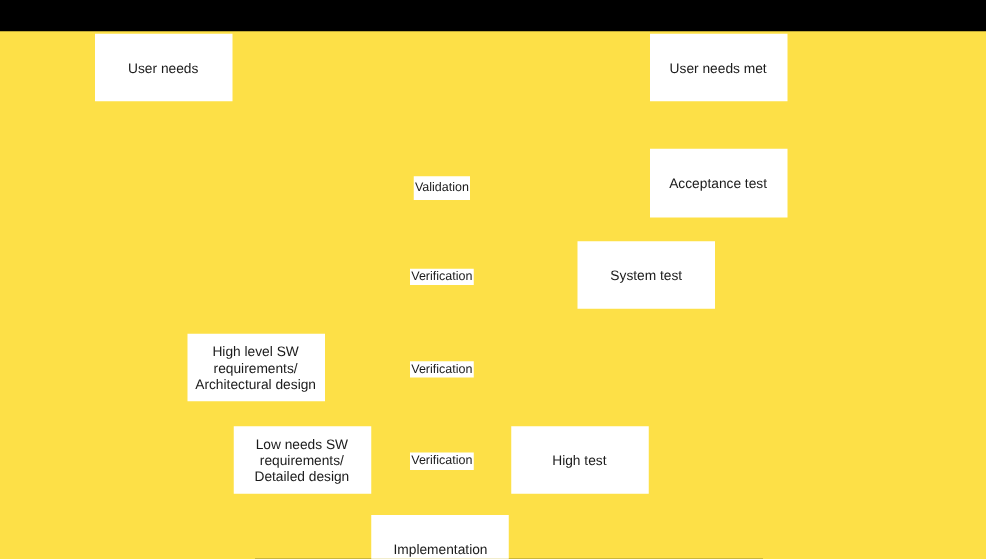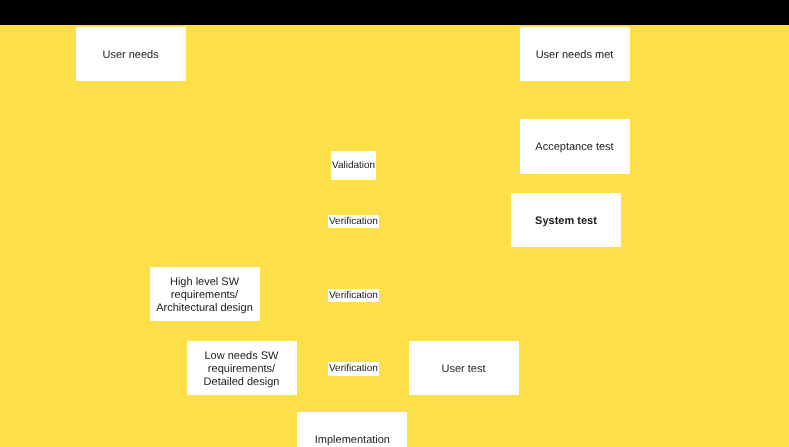--- a/index.html
+++ b/index.html
@@ -70,25 +70,25 @@
   #n-user-needs          { left: 75.6px;  top: 1.9px;   }
   #n-use-requirements    { left: 75.6px;  top: 94.3px;  }
   #n-system-requirements { left: 112.5px; top: 168.1px; }
   #n-high-level-sw       { left: 149.5px; top: 242px;   }
   #n-low-level-sw        { left: 186.5px; top: 316px;   }
   
   #n-implementation      { left: 297.4px; top: 387px; }
   
   #n-user-needs-met      { left: 519.5px; top: 1.9px;   }
   #n-acceptance-test     { left: 519.5px; top: 94.3px;  }
-  #n-system-test         { left: 511px; top: 168.1px; font-weight: bold; }
+  #n-system-test         { left: 462px; top: 168.1px; }
   #n-integration-test    { left: 445.5px; top: 242px;   }
   #n-unit-test           { left: 408.5px; top: 315.9px; }
   
-  #l-validation               { left: 331px; top: 126px; width: 45.1px; height: 29px; }
+  #l-validation               { left: 331px; top: 116px; width: 45.1px; height: 19px; }
   #l-verification-system      { left: 328px; top: 189.8px; width: 50.9px; height: 13px;   }
   #l-verification-integration { left: 328px; top: 263.9px; width: 50.9px; height: 12.9px; }
   #l-verification-unit        { left: 328px; top: 336.8px; width: 50.9px; height: 14px;   }
 </style>
 </head>
 <body>
 
 <div id="diagram">
 
   <div class="node" id="n-user-needs"><span>User needs</span></div>
@@ -98,21 +98,21 @@
   <div class="node" id="n-high-level-sw"><span>High level SW
 requirements/
 Architectural design</span></div>
 
   <div class="node" id="n-low-level-sw"><span>Low needs SW
 requirements/
 Detailed design</span></div>
 
   <div class="node" id="n-implementation"><span>Implementation</span></div>
 
-  <div class="node" id="n-unit-test"><span>User test</span></div>
+  <div class="node" id="n-unit-test"><span>High test</span></div>
 
 
   <div class="node" id="n-system-test"><span>System test</span></div>
 
   <div class="node" id="n-user-needs-met"><span>User needs met</span></div>
 
   <div class="node" id="n-acceptance-test"><span>Acceptance test</span></div>
 
   <div class="midlabel" id="l-validation">
       <span>Validation</span>

